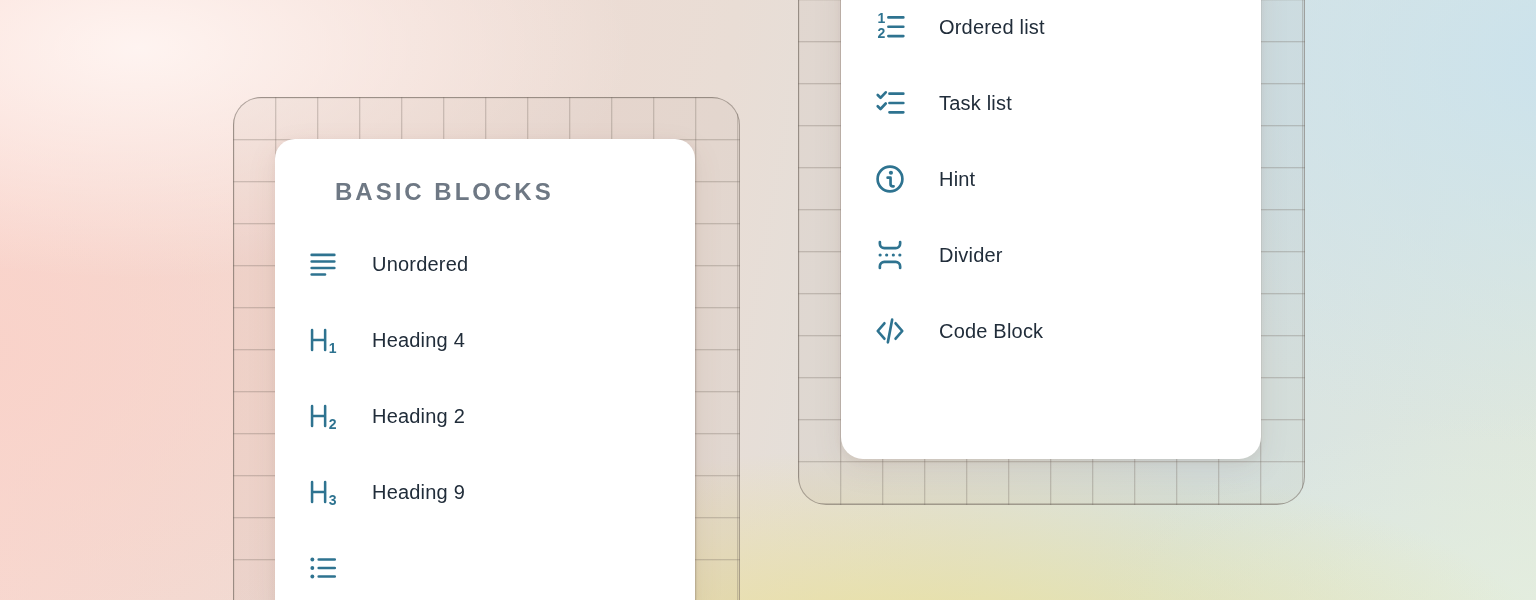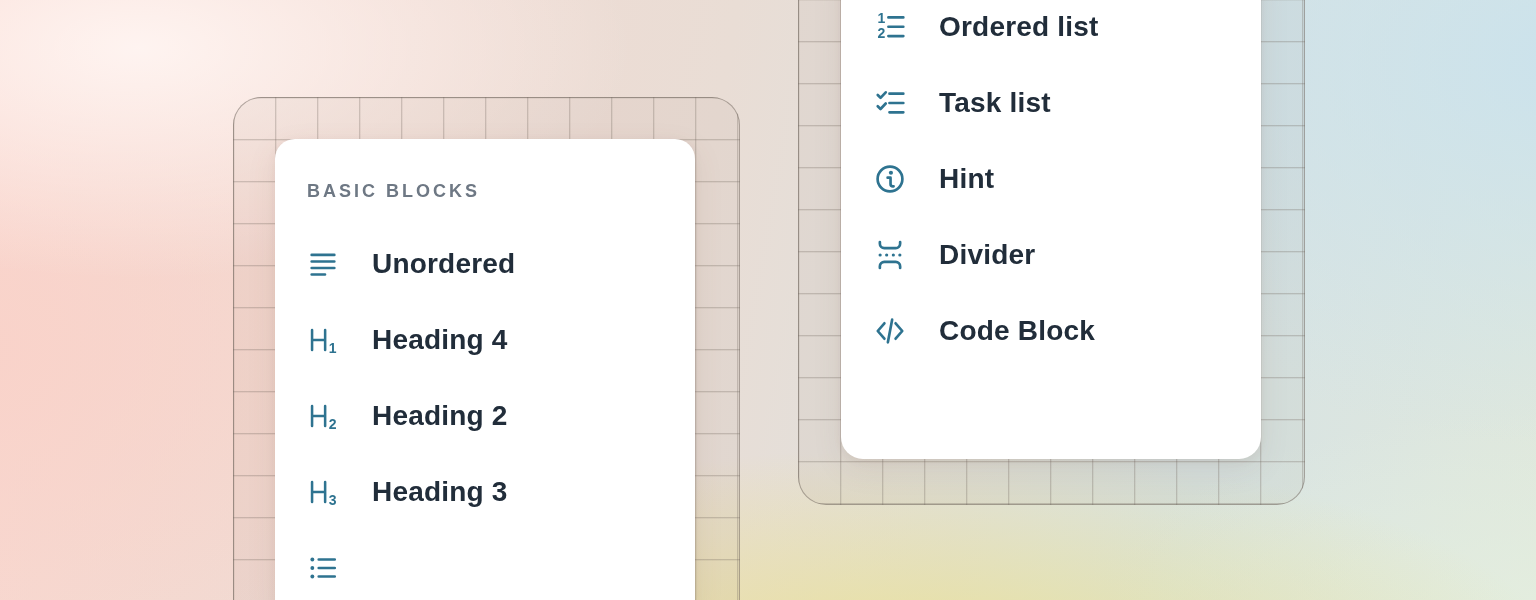--- a/index.html
+++ b/index.html
@@ -30,32 +30,32 @@
   .grid-right{left:798px;top:-43px;width:505px;height:546px;}
   .card{
     position:absolute;background:var(--card-bg,#fff);
     box-shadow:0 10px 30px rgba(130,90,70,0.10),0 2px 8px rgba(130,90,70,0.07);
   }
   .card-left{left:275px;top:139px;width:420px;height:480px;border-radius:20px;}
   .card-right{left:841px;top:-44px;width:420px;height:503px;border-radius:22px;}
   .card-left .inner{padding:42px 24px 0 32px;}
   .card-right .inner{padding:33px 24px 0 33px;}
   .section-label{
-    font-size:18px;font-weight:bold;letter-spacing:3px;
-    color:var(--muted,#6e7884);line-height:21px;margin-bottom:24px;
+    font-size:24px;font-weight:bold;letter-spacing:3px;
+    color:var(--muted,#6e7884);line-height:21px;margin-bottom:24px;margin-left:28px;
   }
   .menu-item{
     display:flex;align-items:center;height:76px;cursor:pointer;
   }
   .menu-item .icon{
     width:32px;height:32px;flex:0 0 32px;display:flex;align-items:center;justify-content:center;
   }
   .menu-item .icon svg{width:32px;height:32px;display:block;}
   .menu-item .label{
-    margin-left:33px;font-size:28px;font-weight:bold;letter-spacing:0.2px;
+    margin-left:33px;font-size:20px;font-weight:normal;letter-spacing:0.2px;
     color:var(--text,#202c38);white-space:nowrap;
   }
 </style>
 </head>
 <body>
 
 <div class="grid grid-left"></div>
 <div class="grid grid-right"></div>
 
 <div class="card card-left">
@@ -94,21 +94,21 @@
         </div>
         <div class="menu-item">
           <span class="icon">
             <svg viewBox="0 0 24 24" fill="none" stroke="var(--teal)" stroke-width="2" stroke-linecap="round" stroke-linejoin="round">
               <g stroke-width="1.9">
                 <path d="M3.8 4.5v15M13.6 4.5v15M3.8 12h9.8"></path>
               </g>
               <text x="16.3" y="21.7" font-size="10.5" font-weight="bold" font-family="Liberation Sans, DejaVu Sans, sans-serif" fill="var(--teal)" stroke="none">3</text>
             </svg>
           </span>
-          <span class="label">Heading 3</span>
+          <span class="label">Heading 9</span>
         </div>
         <div class="menu-item">
           <span class="icon">
             <svg viewBox="0 0 24 24" fill="none" stroke="var(--teal)" stroke-width="2" stroke-linecap="round" stroke-linejoin="round">
               <path d="M8.8 5.6h12M8.8 12h12M8.8 18.4h12"></path>
               <circle cx="4" cy="5.6" r="1.45" fill="var(--teal)" stroke="none"></circle>
               <circle cx="4" cy="12" r="1.45" fill="var(--teal)" stroke="none"></circle>
               <circle cx="4" cy="18.4" r="1.45" fill="var(--teal)" stroke="none"></circle>
             </svg>
           </span>

